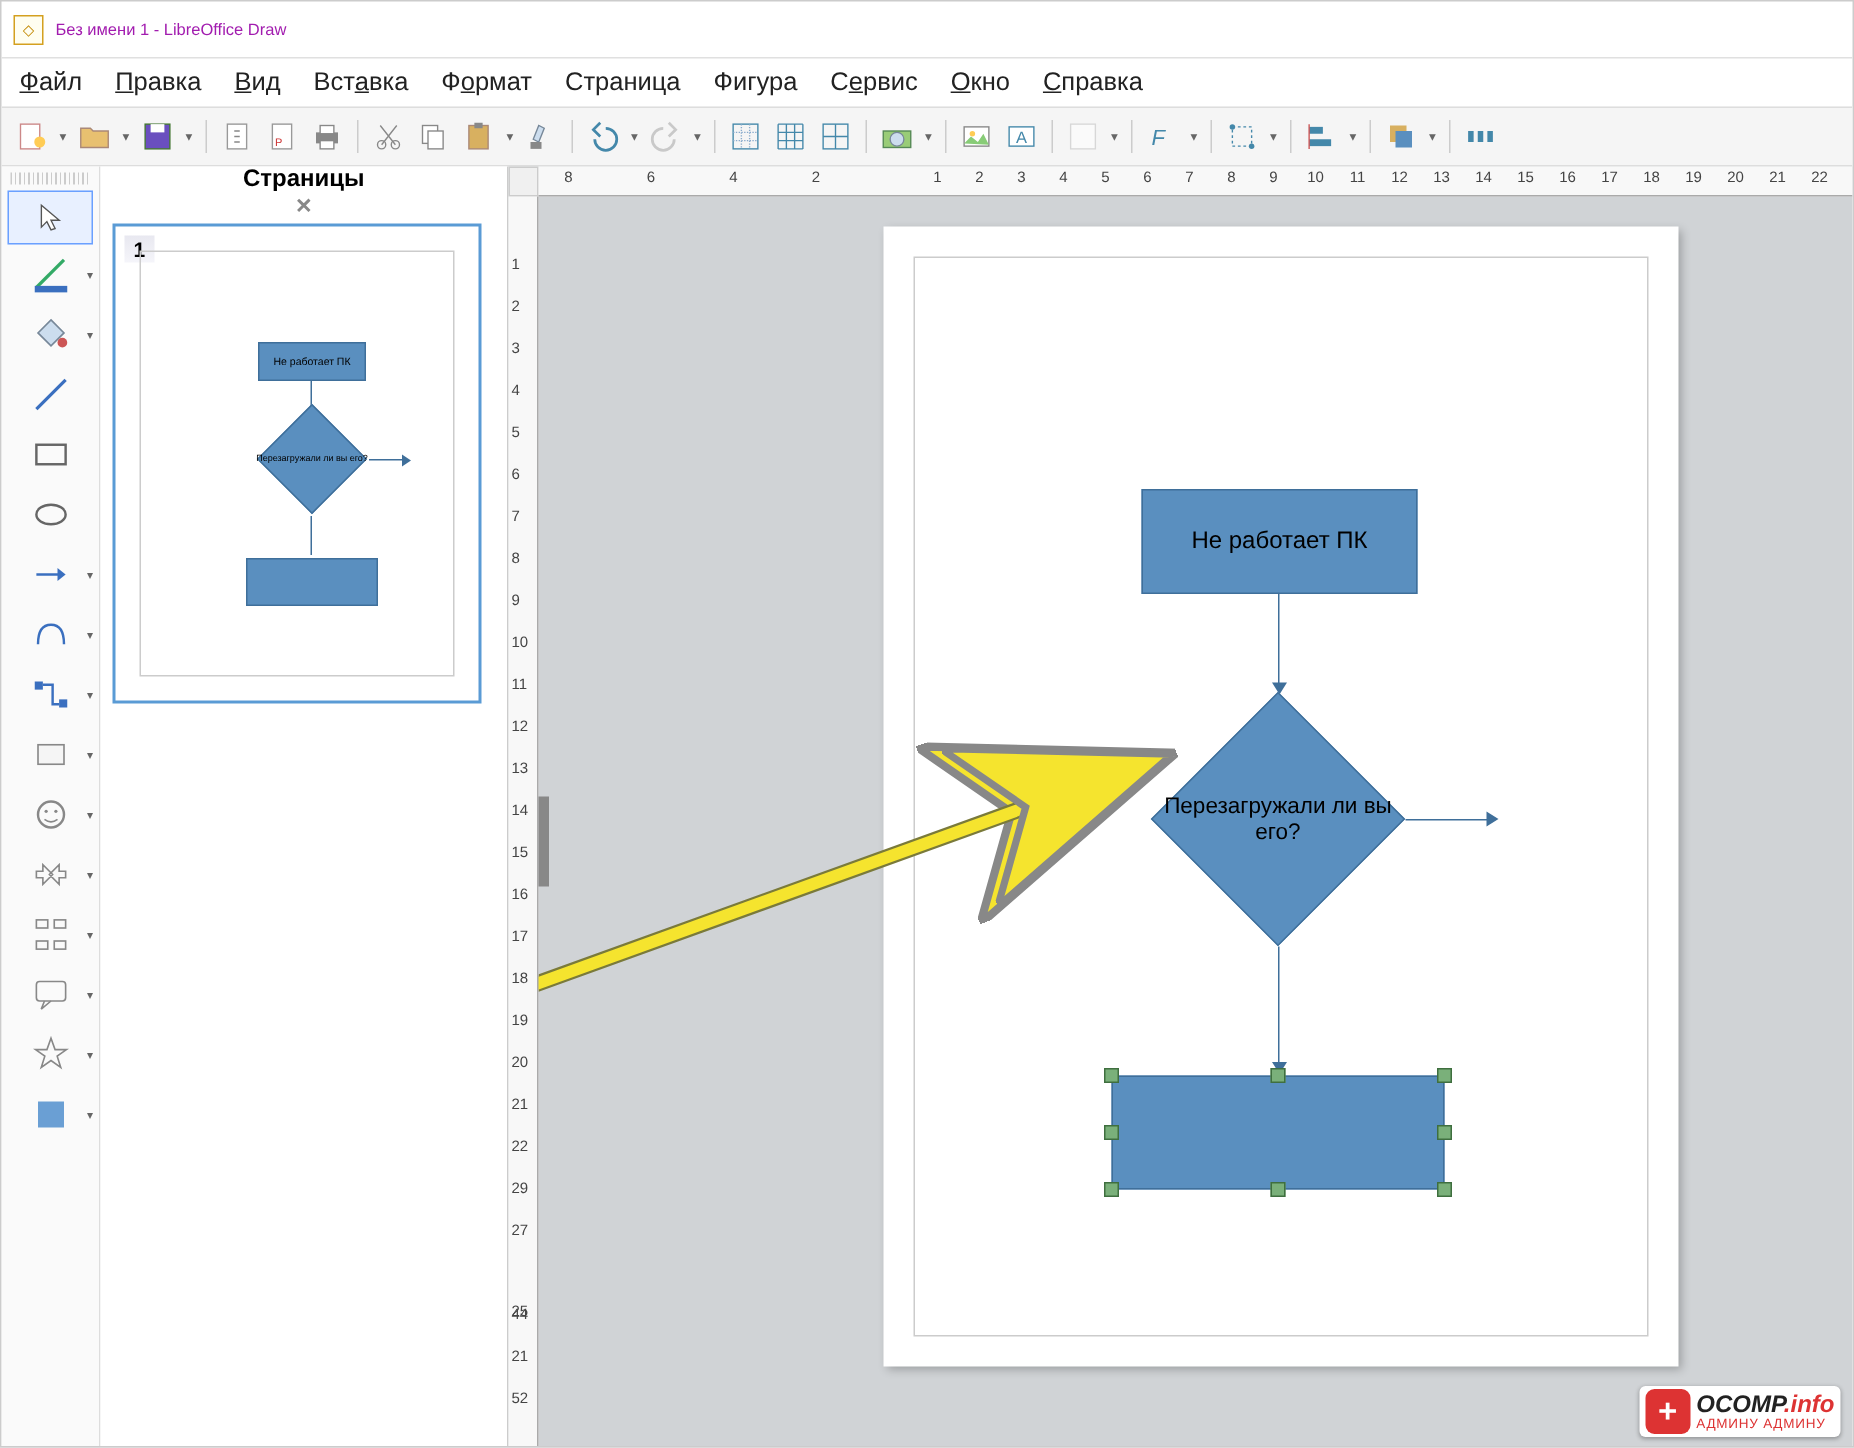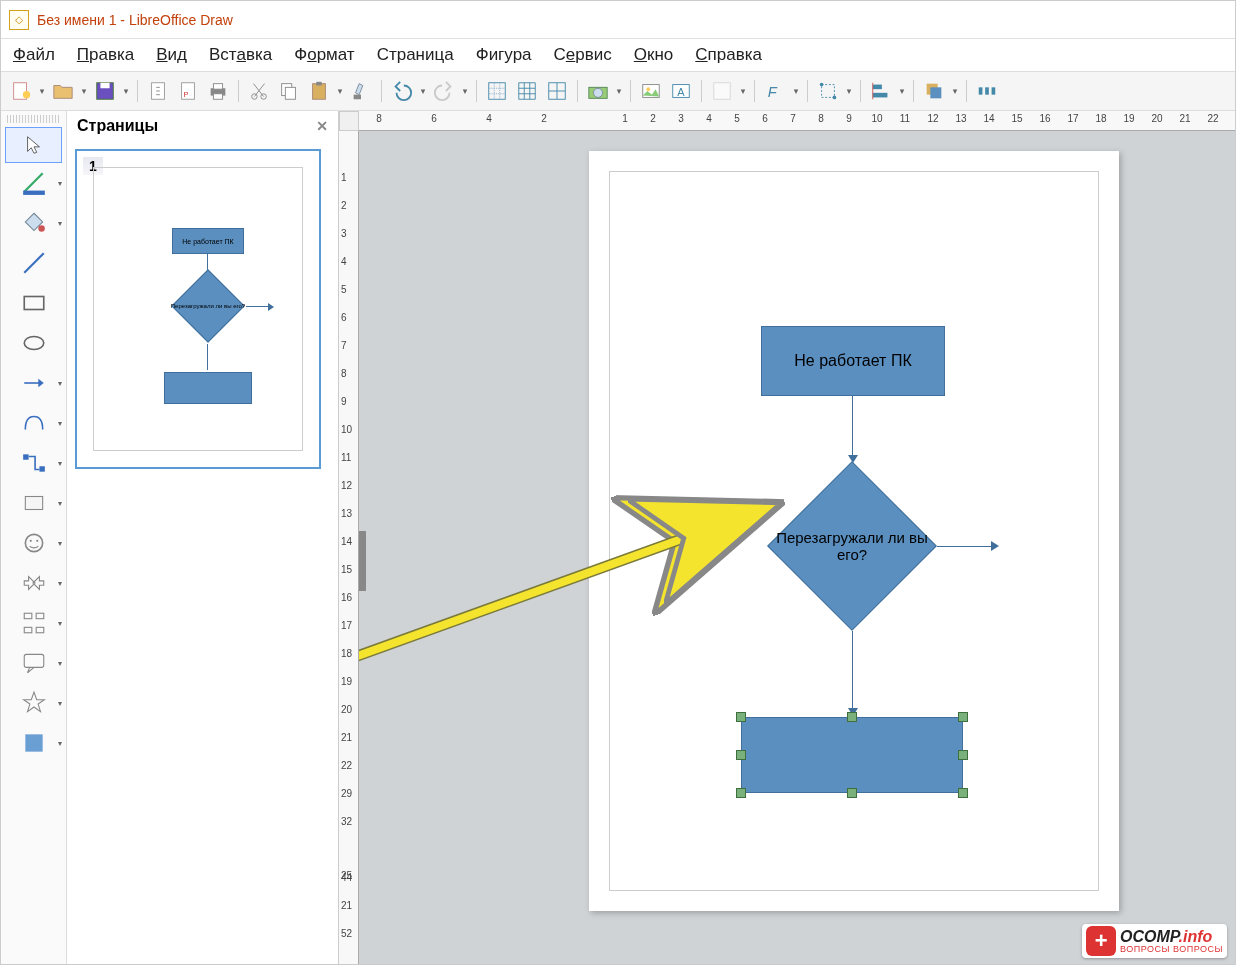--- a/index.html
+++ b/index.html
@@ -1,21 +1,21 @@
 <!DOCTYPE html>
 <html><head>
 <meta charset="utf-8">
 <style>
 * { box-sizing: border-box; margin: 0; padding: 0; font-family: "Segoe UI", Tahoma, sans-serif; }
 body { background: #fff; width: 1236px; height: 965px; overflow: hidden; border: 1px solid #ccc; }
 
 
 .titlebar { height: 38px; display: flex; align-items: center; padding: 0 8px; gap: 8px; border-bottom: 1px solid #e0e0e0; }
 .app-icon { width: 20px; height: 20px; border: 1px solid #d4a020; background: #fffef0; display: flex; align-items: center; justify-content: center; font-size: 10px; color: #c28800; }
-.title-text { font-size: 14px; color: #c2410c; }
+.title-text { font-size: 11px; color: #a21caf; }
 
 
 .menubar { height: 32px; display: flex; align-items: center; padding: 0 12px; gap: 22px; font-size: 17px; color: #222; }
 .menubar span { cursor: default; }
 .menubar .ul { text-decoration: underline; }
 
 
 .toolbar { height: 40px; background: #f5f5f5; border-top: 1px solid #ddd; border-bottom: 1px solid #ddd; display: flex; align-items: center; padding: 0 6px; gap: 2px; overflow: hidden; }
 .toolbar .tbtn { width: 28px; height: 28px; display: flex; align-items: center; justify-content: center; background: transparent; border: none; }
 .toolbar .tbtn svg { width: 22px; height: 22px; }
@@ -28,21 +28,21 @@
 
 .vtoolbar { width: 66px; background: #fafafa; border-right: 1px solid #ddd; padding: 4px 0; }
 .vtoolbar .grip { height: 8px; background: repeating-linear-gradient(90deg,#ccc 0 1px,transparent 1px 3px); margin: 0 6px 4px; }
 .vtool { height: 40px; display: flex; align-items: center; justify-content: center; position: relative; }
 .vtool .ic { width: 26px; height: 26px; display: flex; align-items: center; justify-content: center; }
 .vtool .dd { position: absolute; right: 4px; font-size: 8px; color: #666; }
 .vtool.sel { background: #e8f0ff; border: 1px solid #6aa0ff; margin: 0 4px; height: 36px; }
 
 
 .pages { width: 272px; border-right: 1px solid #ccc; background: #fff; display: flex; flex-direction: column; }
-.pages-header { height: 30px; display: flex; align-items: center; justify-content: space-between; padding: 0 10px; font-weight: bold; font-size: 16px; }
+.pages-header { height: 30px; display: flex; align-items: center; justify-content: space-between; padding: 0 10px; font-weight: bold; font-size: 16px; flex-direction: column; }
 .pages-body { flex: 1; overflow: auto; padding: 8px; }
 .page-thumb { border: 2px solid #5a9bd5; background: #fff; width: 246px; height: 320px; position: relative; padding: 8px; }
 .page-num { position: absolute; top: 6px; left: 6px; font-weight: bold; font-size: 14px; background: linear-gradient(#e8e8f0,#f5f5fa); padding: 1px 6px; }
 .thumb-canvas { position: absolute; inset: 16px; border: 0.5px solid #ccc; }
 
 
 .canvaswrap { flex: 1; display: flex; flex-direction: column; background: #d0d3d6; position: relative; }
 .hruler-row { display: flex; height: 20px; }
 .corner { width: 20px; height: 20px; background: #f0f0f0; border: 1px solid #ccc; }
 .hruler { flex: 1; background: #f8f8f8; border-bottom: 1px solid #aaa; position: relative; font-size: 10px; color: #444; overflow: hidden; }
@@ -489,21 +489,21 @@
           <span class="tick" style="top:410px">14</span>
           <span class="tick" style="top:438px">15</span>
           <span class="tick" style="top:466px">16</span>
           <span class="tick" style="top:494px">17</span>
           <span class="tick" style="top:522px">18</span>
           <span class="tick" style="top:550px">19</span>
           <span class="tick" style="top:578px">20</span>
           <span class="tick" style="top:606px">21</span>
           <span class="tick" style="top:634px">22</span>
           <span class="tick" style="top:662px">29</span>
-          <span class="tick" style="top:690px">32</span>
+          <span class="tick" style="top:690px">27</span>
           <span class="tick" style="top:744px">25</span>
           <span class="tick" style="top:746px">44</span>
           <span class="tick" style="top:774px">21</span>
           <span class="tick" style="top:802px">52</span>
       </div>
       <div class="workspace">
         <div class="collapse-handle"></div>
         <div class="sheet">
           <div class="sheet-inner"></div>
 
@@ -553,18 +553,18 @@
           <line x1="-140" y1="575" x2="400" y2="380" stroke="#f5e42e" stroke-width="8" stroke-linecap="round" marker-end="url(#yah)"></line>
         </svg>
 
       </div>
     </div>
 
     <div class="watermark">
       <div class="wm-plus">+</div>
       <div class="wm-txt">
         <div class="wm-main"><span>OCOMP</span><span class="inf">.info</span></div>
-        <div class="wm-sub">ВОПРОСЫ ВОПРОСЫ</div>
+        <div class="wm-sub">АДМИНУ АДМИНУ</div>
       </div>
     </div>
   </div>
 
 </div>
 
 </body></html>

